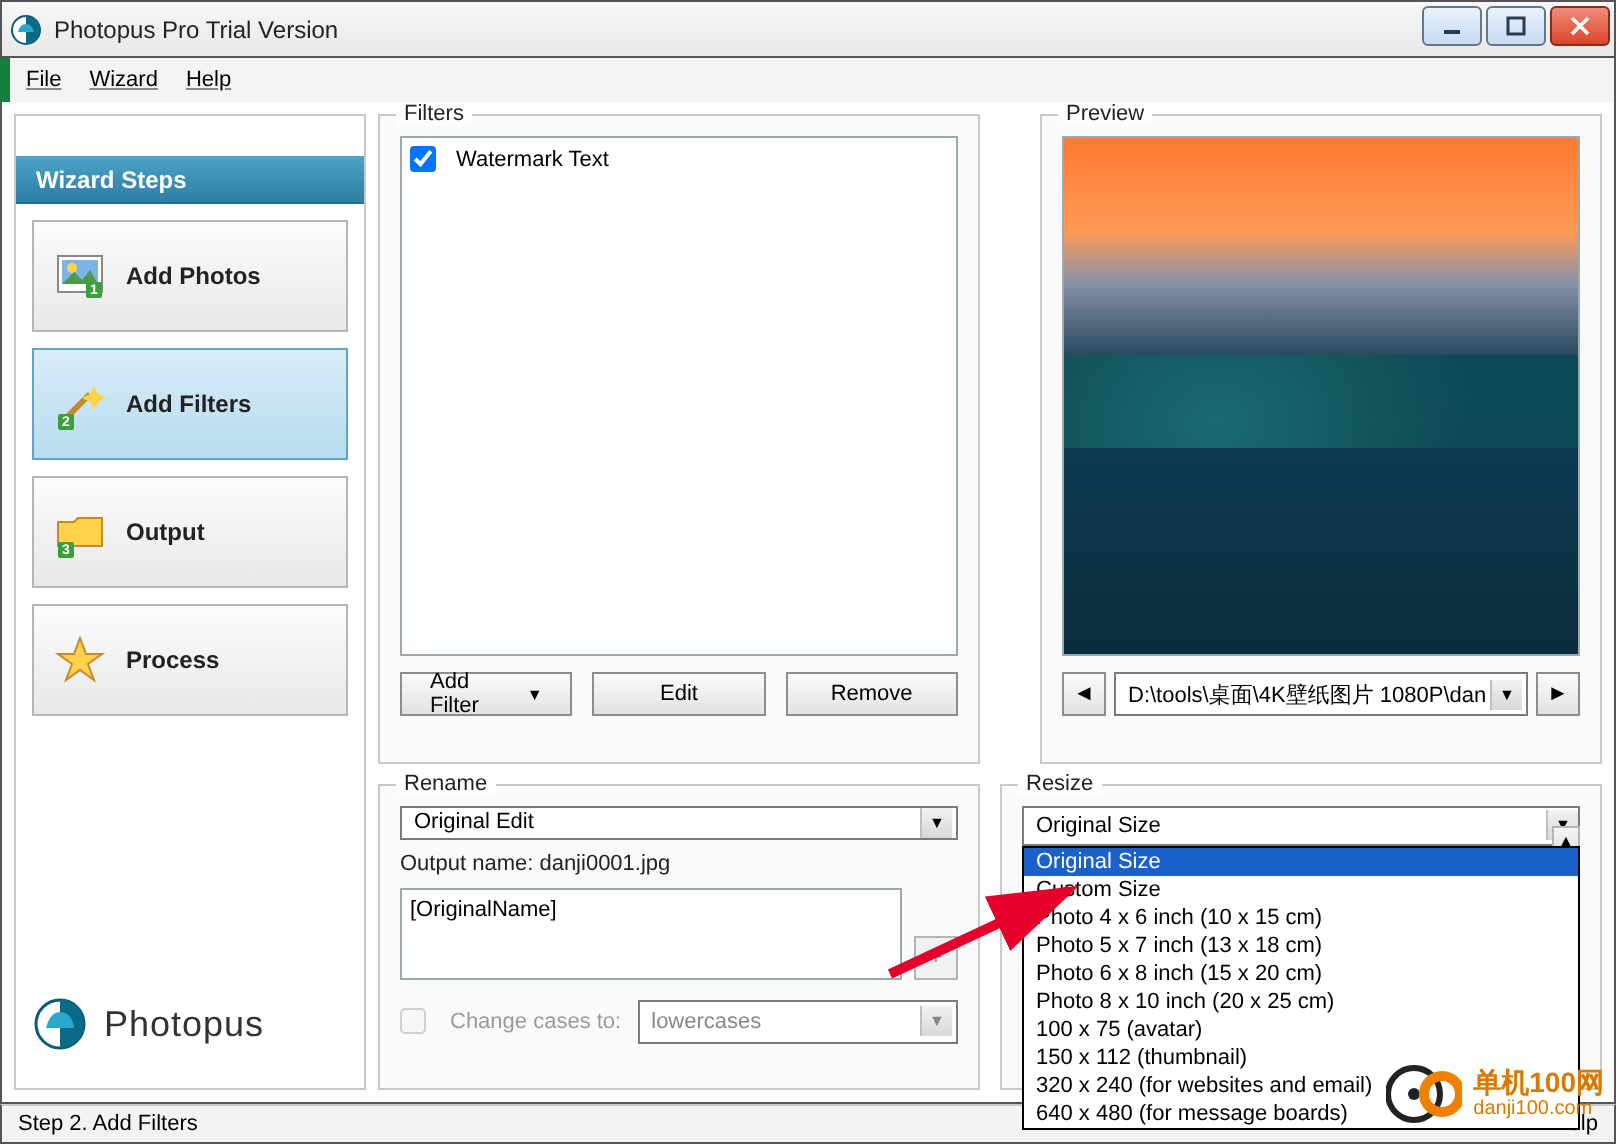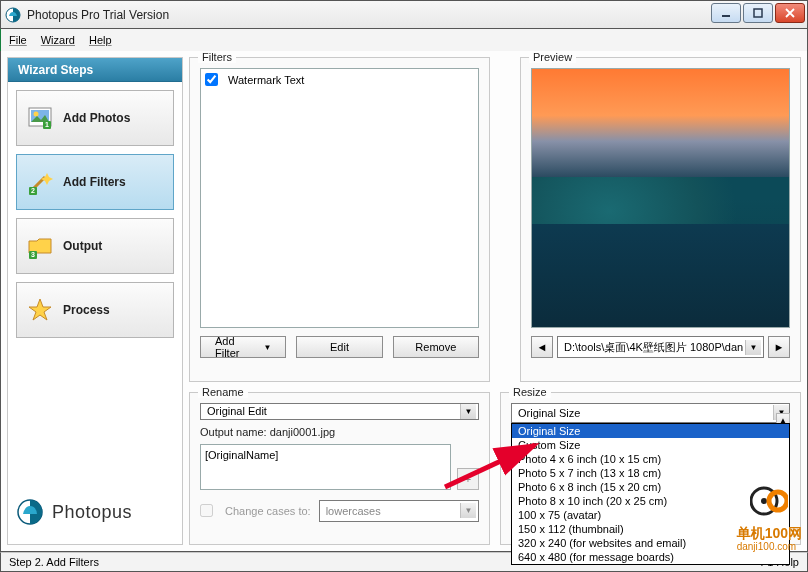--- a/index.html
+++ b/index.html
@@ -27,21 +27,21 @@
   .winbtns { position:absolute; right:2px; top:2px; display:flex; gap:2px; }
   .winbtn {
     width:30px; height:20px; border:1px solid #678; border-radius:3px;
     background: linear-gradient(#e9f2fb,#c6dbf2);
     display:flex; align-items:center; justify-content:center;
   }
   .winbtn.close { background: linear-gradient(#f28b7a,#d9462a); border-color:#8a2a18;}
   .winbtn svg { display:block; }
   .menubar {
     height:22px;
-    border-left:1px solid #15803d; border-right:1px solid #555;
+    border-left:5px solid #15803d; border-right:1px solid #555;
     display:flex; align-items:center; padding:0 8px; gap:14px;
     background:#f4f4f4;
     font-size:11px;
   }
   .menubar span { text-decoration: underline; text-decoration-color:#888; }
   .body {
     border:1px solid #555; border-top:none;
     height: calc(572px - 29px - 22px - 20px);
     background:#fdfdfd;
     display:flex;
@@ -56,20 +56,21 @@
     border:1px solid #c8c8c8;
     display:flex; flex-direction:column;
     padding:0 0 8px 0;
   }
   .wizhead {
     height:24px;
     background: linear-gradient(#4ea3c9,#2b7ea4);
     color:#fff; font-weight:bold; font-size:12px;
     display:flex; align-items:center; padding:0 10px;
     border-bottom:1px solid #216d90;
+    margin-top:20px;
   }
   .wizbtn {
     height:56px; margin:8px 8px 0 8px;
     background: linear-gradient(#fcfcfc,#e8e8e8);
     border:1px solid #b5b5b5;
     display:flex; align-items:center; gap:10px;
     padding:0 10px;
     font-size:12px; font-weight:bold; color:#222;
   }
   .wizbtn.active {
@@ -163,22 +164,22 @@
     z-index:40;
   }
   
   .statusbar {
     height:20px; border:1px solid #555; border-top:1px solid #c8c8c8;
     display:flex; align-items:center; justify-content:space-between;
     padding:0 8px; font-size:11px; background:#f3f3f3;
   }
   
   .sitemark {
-    position:absolute; right:6px; bottom:20px;
-    display:flex; align-items:center; gap:6px; z-index:100;flex-direction:column;
+    position:absolute; right:6px; bottom:6px;
+    display:flex; align-items:center; gap:6px; z-index:100;
   }
   .sitemark .logo { width:38px; height:38px; }
   .sitemark .texts { display:flex; flex-direction:column; line-height:1.1;}
   .sitemark .t1 { font-size:14px; font-weight:bold; color:#d87a00;}
   .sitemark .t2 { font-size:10px; color:#d87a00;}
   input[type=checkbox]{ margin:0 4px 0 0;}
 </style>
 </head>
 <body>
 

